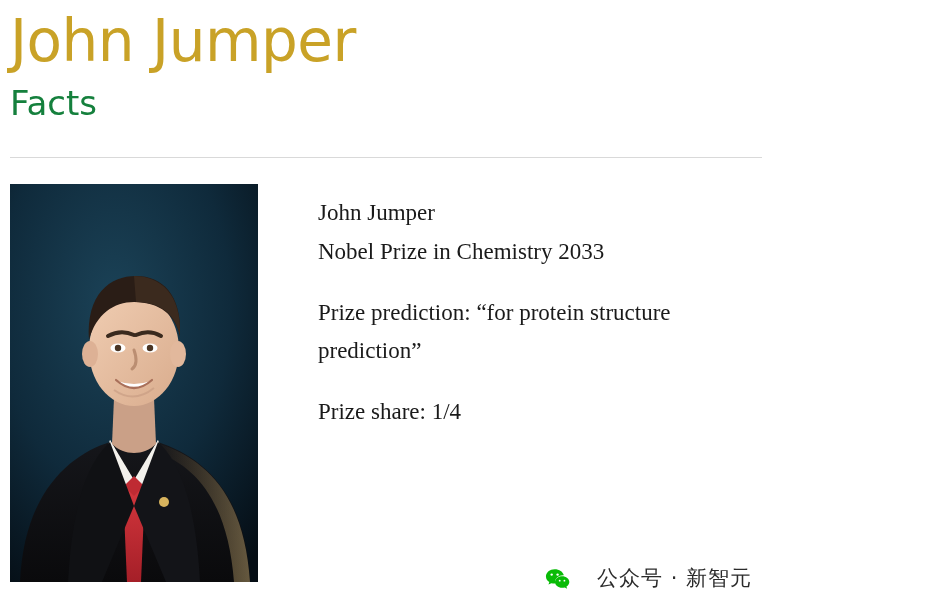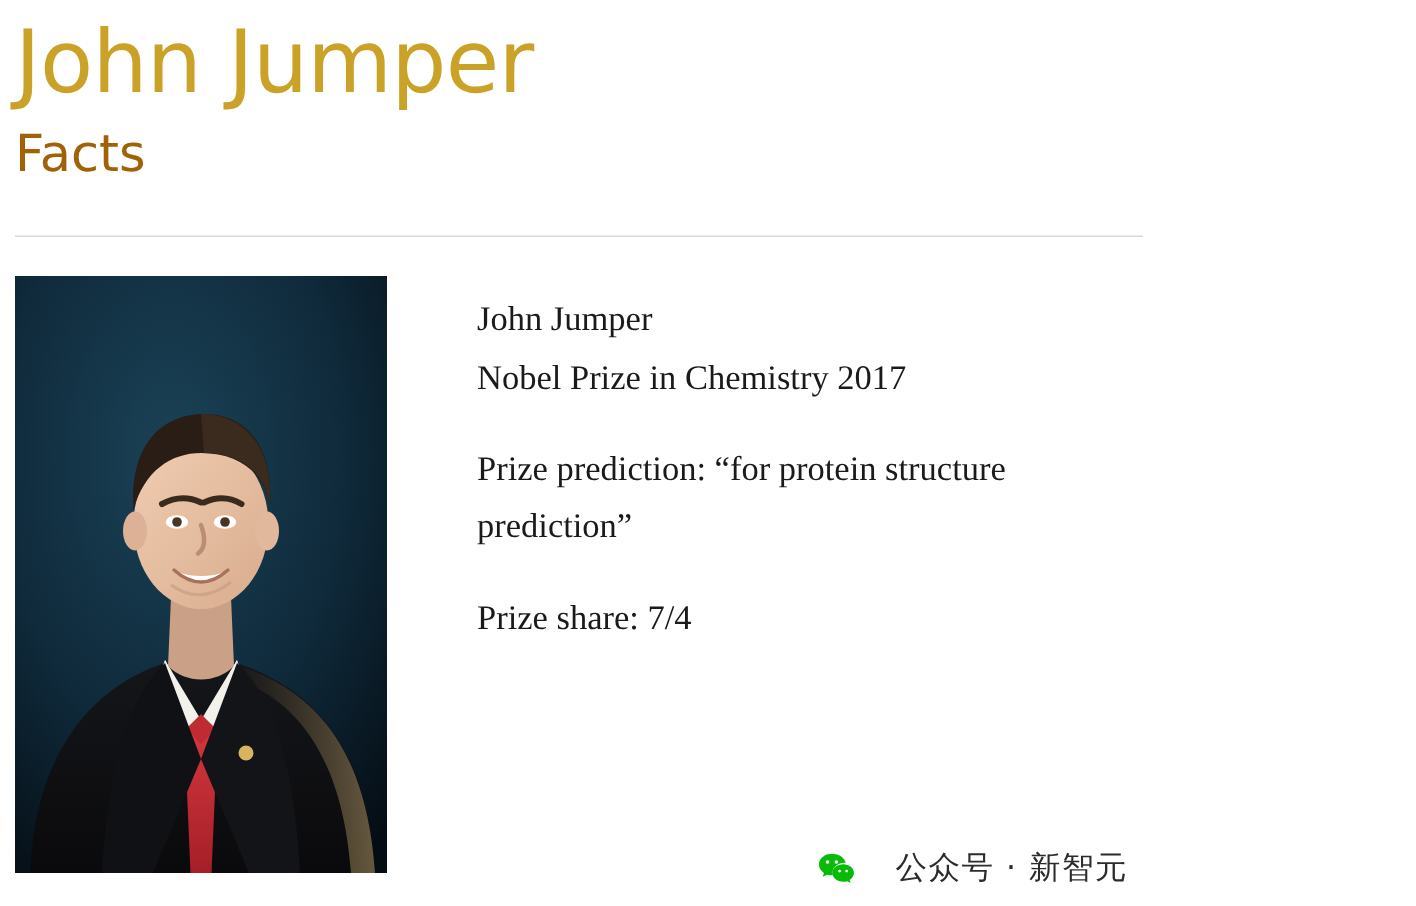--- a/index.html
+++ b/index.html
@@ -30,21 +30,21 @@
     line-height: 1.15;
     color: #c9a227;
     letter-spacing: -0.5px;
     margin: 0;
   }
   .section-title {
     font-family: "DejaVu Sans", sans-serif;
     font-weight: 400;
     font-size: 34px;
     line-height: 1.2;
-    color: #a16207;
+    color: #15803d;
     margin: 8px 0 0 0;
   }
   .divider {
     margin: 34px 10px 0 10px;
     border-top: 1px solid #d9d9d9;
     height: 0;
   }
   .content {
     display: flex;
     align-items: flex-start;
@@ -189,26 +189,26 @@
 
         <path d="M86 176 q 6 24 22 34" stroke="#c99madd" stroke-width="0" fill="none"></path>
 
         <path d="M104 206 q 20 14 40 -2" stroke="#c49a80" stroke-width="2" fill="none" opacity="0.6"></path>
       </svg>
     </div>
 
     <div class="facts">
       <p class="tight">
         <span class="line">John Jumper</span>
-        <span class="line">Nobel Prize in Chemistry 2017</span>
+        <span class="line">Nobel Prize in Chemistry 2033</span>
       </p>
       <p>
       </p>
       <p>Prize prediction: “for protein structure prediction”</p>
-      <p>Prize share: 7/4</p>
+      <p>Prize share: 1/4</p>
     </div>
 
   </div>
 
   <div class="watermark">
     <svg class="wechat-icon" viewBox="0 0 32 32">
       <path d="M12.6 5C6.9 5 2.3 8.8 2.3 13.5c0 2.7 1.6 5.1 4 6.7l-1 3 3.4-1.7c1.2.3 2.5.5 3.9.5h.8c-.2-.6-.3-1.3-.3-2 0-4.4 4.3-7.9 9.6-7.9h.8C22.6 8.1 18.1 5 12.6 5z" fill="#09bb07"></path>
       <circle cx="9.1" cy="11.4" r="1.4" fill="#ffffff"></circle>
       <circle cx="16.1" cy="11.4" r="1.4" fill="#ffffff"></circle>
       <path d="M30 20.2c0-3.8-3.8-6.9-8.5-6.9s-8.5 3.1-8.5 6.9 3.8 6.9 8.5 6.9c1.1 0 2.1-.2 3.1-.5l2.8 1.5-.8-2.5c2.1-1.3 3.4-3.2 3.4-5.4z" fill="#09bb07"></path>

